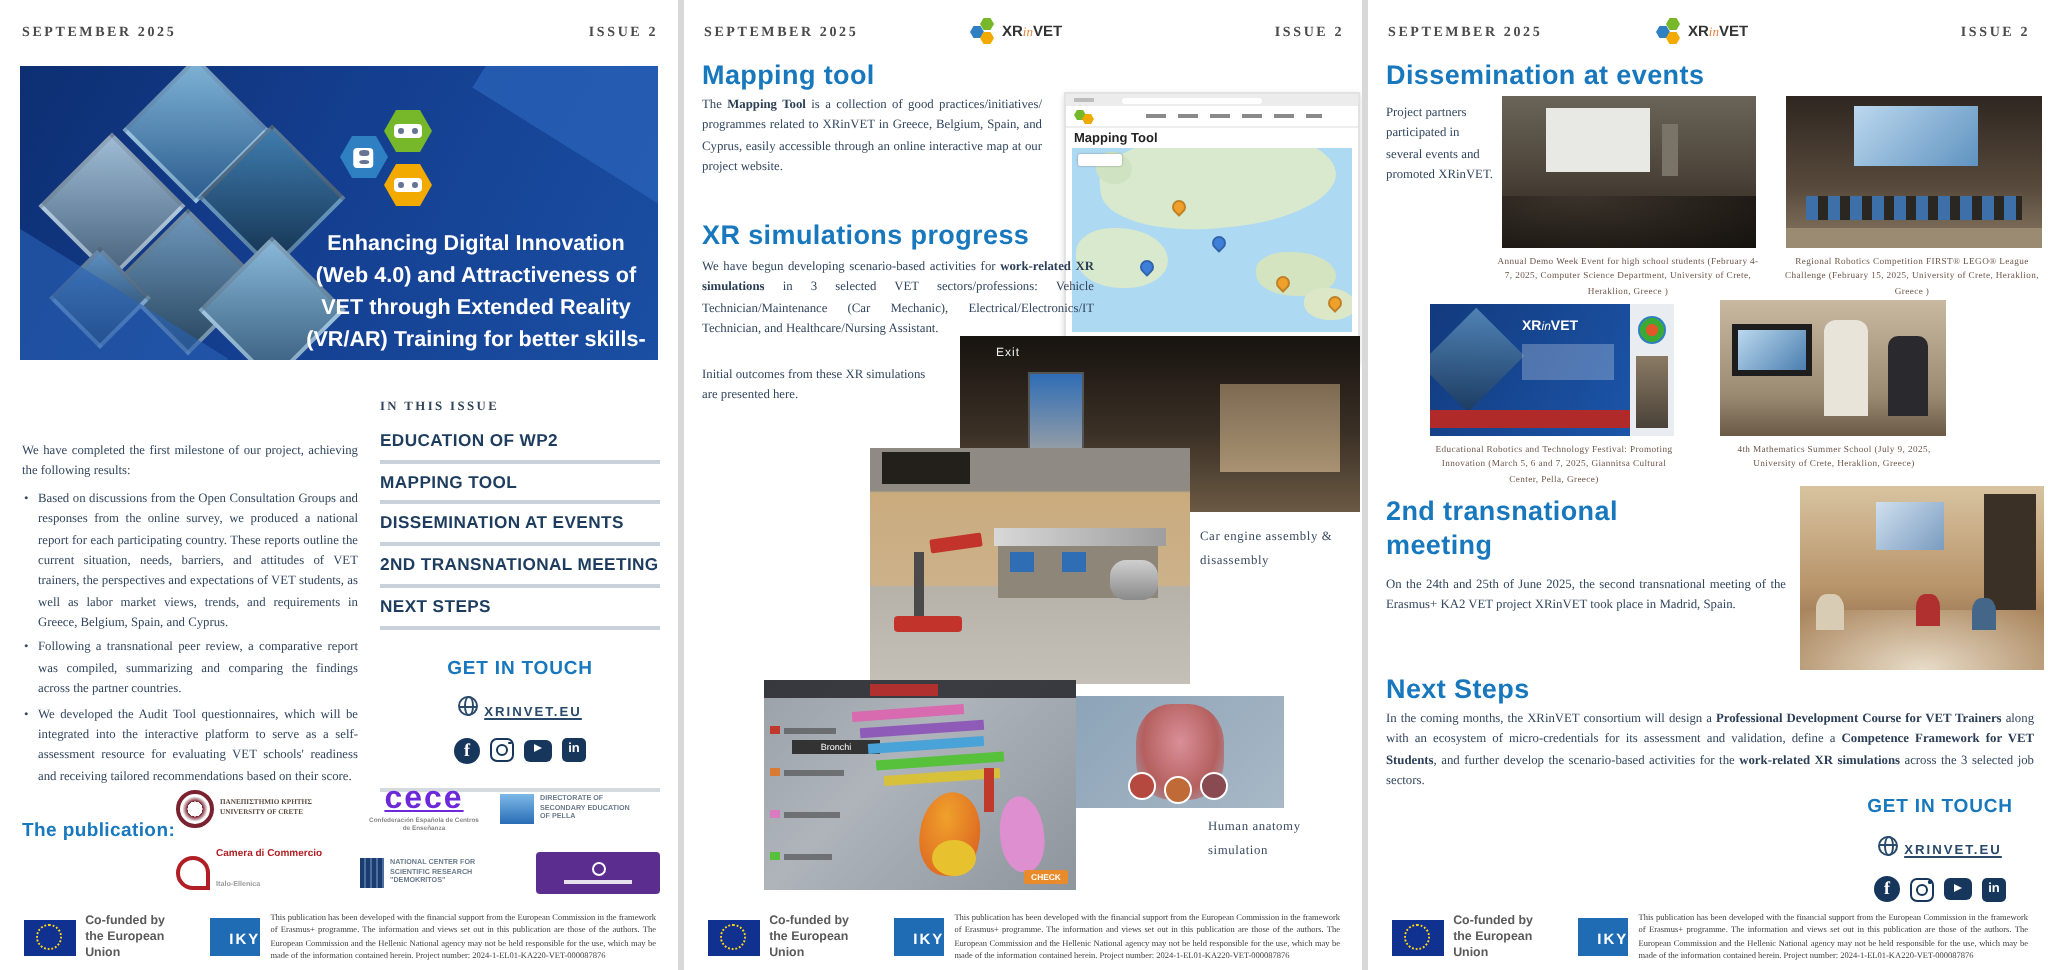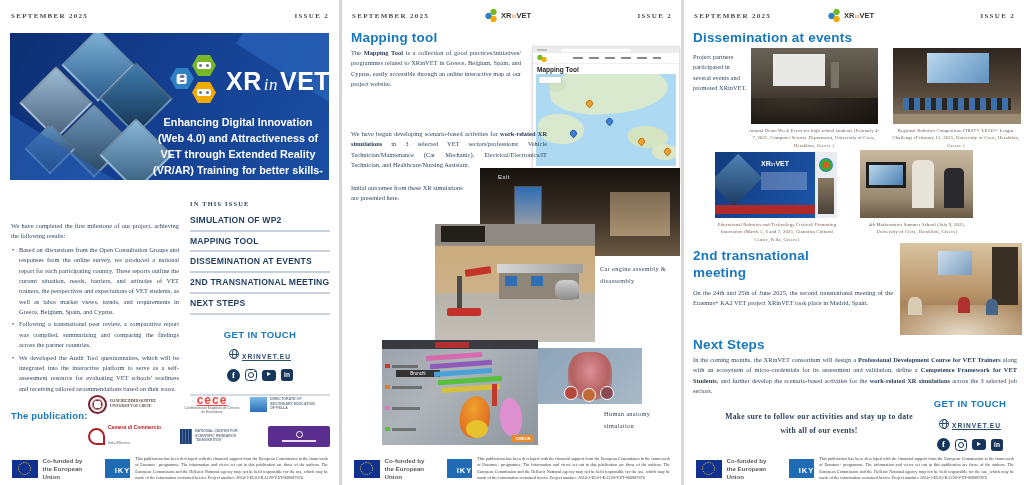--- a/index.html
+++ b/index.html
@@ -139,39 +139,36 @@
       <div class="hex" style="left:22px;top:0;width:24px;height:21px;background:#76b82a;">
           <span class="goggle"></span>
         </div>
       <div class="hex" style="left:0;top:13px;width:24px;height:21px;background:#2f80c3;">
           <span class="goggle" style="transform:rotate(90deg);width:40%;height:46%;"></span>
         </div>
       <div class="hex" style="left:22px;top:27px;width:24px;height:21px;background:#f2a900;">
           <span class="goggle"></span>
         </div>
     </div>
-    <div class="abs hero-logo-text" style="left:216px;top:34px;">
-      <span>XR</span><span class="in">in</span><span>VET</span>
-    </div>
     <div class="abs tagline" style="left:142px;top:82px;width:172px;">Enhancing Digital Innovation (Web 4.0) and Attractiveness of VET through Extended Reality (VR/AR) Training for better skills-match</div>
   </div>
 
   <div class="abs body-txt" style="left:11px;top:221px;width:168px;">
     <span>We have completed the first milestone of our project, achieving the following results:</span>
     <ul class="blt">
       <li>Based on discussions from the Open Consultation Groups and responses from the online survey, we produced a national report for each participating country. These reports outline the current situation, needs, barriers, and attitudes of VET trainers, the perspectives and expectations of VET students, as well as labor market views, trends, and requirements in Greece, Belgium, Spain, and Cyprus.</li>
       <li>Following a transnational peer review, a comparative report was compiled, summarizing and comparing the findings across the partner countries.</li>
       <li>We developed the Audit Tool questionnaires, which will be integrated into the interactive platform to serve as a self-assessment resource for evaluating VET schools' readiness and receiving tailored recommendations based on their score.</li>
     </ul>
   </div>
 
   <div class="abs" style="left:190px;top:200px;width:140px;">
     <div class="issue-title">IN THIS ISSUE</div>
     <div style="margin-top:4px;">
-      <div class="issue-item">SIMULATION OF WP2</div>
+      <div class="issue-item">EDUCATION OF WP2</div>
       <div class="issue-item">MAPPING TOOL</div>
       <div class="issue-item">DISSEMINATION AT EVENTS</div>
       <div class="issue-item">2ND TRANSNATIONAL MEETING</div>
       <div class="issue-item">NEXT STEPS</div>
     </div>
     <div style="margin-top:14px;">
       <div class="git-title">GET IN TOUCH</div>
       <div style="text-align:center;margin-top:5px;">
         <span class="globe"></span><a class="git-link">XRINVET.EU</a>
       </div>
@@ -189,21 +186,21 @@
   <div class="abs" style="left:88px;top:390px;width:246px;">
     <div style="display:flex;align-items:center;gap:10px;height:28px;">
       <div style="display:flex;align-items:center;gap:3px;width:86px;">
         <span style="width:15px;height:15px;border:2px solid #7a2230;border-radius:50%;display:inline-block;background:radial-gradient(circle,#fff 35%,#7a2230 36%,#fff 60%);"></span>
         <span class="plogo-txt" style="font-family:'Liberation Serif',serif;color:#5b4a3f;">
           <span>ΠΑΝΕΠΙΣΤΗΜΙΟ ΚΡΗΤΗΣ</span><br>
           <span>UNIVERSITY OF CRETE</span>
         </span>
       </div>
       <div style="width:56px;text-align:center;">
-        <div style="color:#ef4444;font-weight:bold;font-size:12px;letter-spacing:1px;line-height:1;text-decoration:underline;">cece</div>
+        <div style="color:#6d28d9;font-weight:bold;font-size:16px;letter-spacing:1px;line-height:1;text-decoration:underline;">cece</div>
         <div class="plogo-txt" style="font-size:3.2px;color:#888;">Confederación Española de Centros de Enseñanza</div>
       </div>
       <div style="display:flex;align-items:center;gap:3px;width:80px;">
         <span style="width:17px;height:15px;background:linear-gradient(180deg,#7db9e8,#2a6db5);display:inline-block;"></span>
         <span class="plogo-txt" style="width:48px;">DIRECTORATE OF SECONDARY EDUCATION OF PELLA</span>
       </div>
     </div>
     <div style="display:flex;align-items:center;gap:12px;height:28px;margin-top:4px;">
       <div style="display:flex;align-items:center;gap:3px;width:80px;">
         <span style="width:13px;height:13px;border:2.5px solid #b01f24;border-radius:50% 50% 0 50%;display:inline-block;"></span>
@@ -275,20 +272,21 @@
       <div class="pin bl" style="left:34px;top:56px;"></div>
       <div class="pin or" style="left:102px;top:64px;"></div>
       <div class="pin or" style="left:128px;top:74px;"></div>
       <div style="position:absolute;left:3px;top:3px;width:22px;height:6px;background:#fff;border-radius:1px;box-shadow:0 0 1px rgba(0,0,0,.4);"></div>
     </div>
     <div style="position:absolute;left:3px;bottom:3px;right:3px;height:7px;background:#fafafa;border-top:1px solid #eee;">
       <span style="position:absolute;left:4px;top:2.5px;width:100px;height:1.5px;background:repeating-linear-gradient(90deg,#bbb 0 12px,transparent 12px 20px);"></span>
     </div>
   </div>
 
+  <div class="abs h-blue" style="left:9px;top:110px;font-size:13.5px;">XR simulations progress</div>
   <p class="abs body-txt" style="left:9px;top:129px;width:196px;margin:0;">
     <span>We have begun developing scenario-based activities for </span><b>work-related XR simulations</b><span> in 3 selected VET sectors/professions: Vehicle Technician/Maintenance (Car Mechanic), Electrical/Electronics/IT Technician, and Healthcare/Nursing Assistant.</span>
   </p>
   <p class="abs body-txt" style="left:9px;top:183px;width:120px;margin:0;text-align:left;">Initial outcomes from these XR simulations are presented here.</p>
 
   <div class="abs ph" style="left:138px;top:168px;width:200px;height:88px;background:linear-gradient(180deg,#17130f 0%,#3b3026 55%,#6b5a44 100%);">
     <span style="position:absolute;left:18px;top:6px;color:#eee;font-size:6px;letter-spacing:.5px;">Exit</span>
     <span style="position:absolute;left:34px;top:18px;width:26px;height:40px;background:linear-gradient(180deg,#2f6db5,#9aa0a6);border:1px solid #555;"></span>
     <span style="position:absolute;right:10px;top:24px;width:60px;height:44px;background:linear-gradient(180deg,#7d6a52,#a89272);"></span>
   </div>
@@ -412,21 +410,20 @@
     <span style="position:absolute;left:8px;bottom:20px;width:14px;height:18px;background:#d8cdb4;border-radius:40% 40% 0 0;"></span>
     <span style="position:absolute;left:58px;bottom:22px;width:12px;height:16px;background:#b03030;border-radius:40% 40% 0 0;"></span>
     <span style="position:absolute;left:86px;bottom:20px;width:12px;height:16px;background:#446688;border-radius:40% 40% 0 0;"></span>
   </div>
 
   <div class="abs h-blue" style="left:9px;top:337px;font-size:13.5px;">Next Steps</div>
   <p class="abs body-txt" style="left:9px;top:355px;width:324px;margin:0;">
     <span>In the coming months, the XRinVET consortium will design a </span><b>Professional Development Course for VET Trainers</b><span> along with an ecosystem of micro-credentials for its assessment and validation, define a </span><b>Competence Framework for VET Students</b><span>, and further develop the scenario-based activities for the </span><b>work-related XR simulations</b><span> across the 3 selected job sectors.</span>
   </p>
 
-  <div class="abs" style="left:40px;top:410px;width:190px;font-family:'Liberation Serif',serif;font-weight:bold;font-size:7.6px;line-height:1.9;color:#2b3e57;text-align:center;letter-spacing:.3px;">Make sure to follow our activities and stay up to date with all of our events!</div>
 
   <div class="abs" style="left:236px;top:398px;width:100px;">
     <div class="git-title">GET IN TOUCH</div>
     <div style="text-align:center;margin-top:5px;">
       <span class="globe"></span><a class="git-link">XRINVET.EU</a>
     </div>
     <div class="soc" style="margin-top:6px;">
       <span class="ic ic-fb">f</span>
       <span class="ic ic-ig"></span>
       <span class="ic ic-yt"></span>

